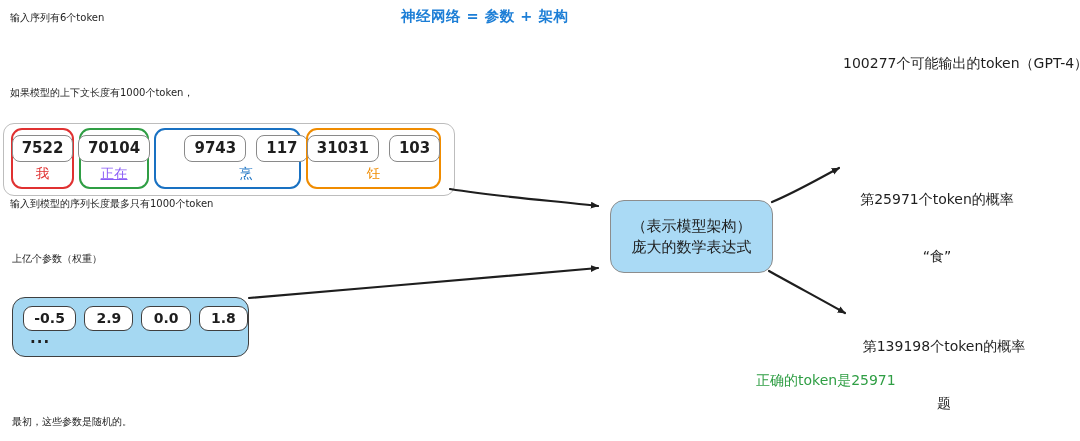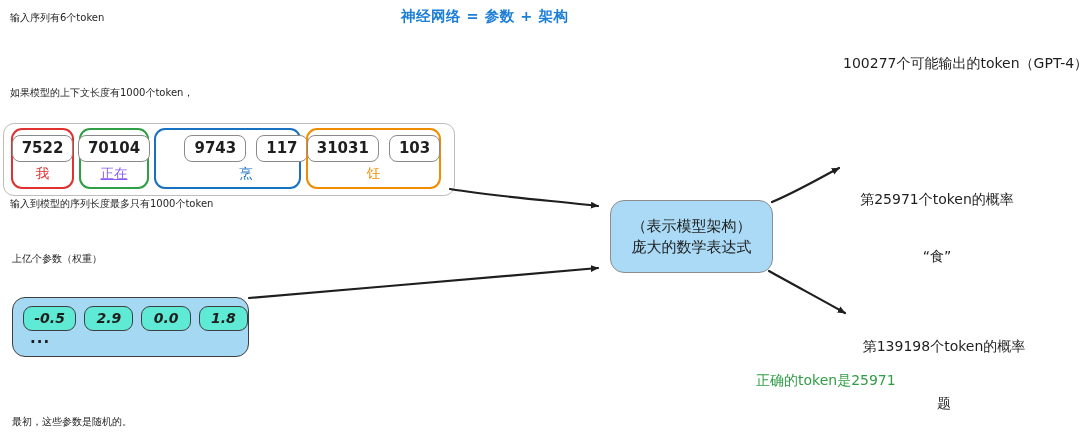--- a/index.html
+++ b/index.html
@@ -23,22 +23,22 @@
   .trow{display:flex;gap:10px;margin-top:5px;justify-content:center;align-items:center;}
   .numbox{background:#fff;border:1.5px solid #8a8a8a;border-radius:8px;
     padding:3px 9px;font-size:15px;font-weight:600;line-height:19px;text-align:center;min-width:30px;}
   .tlabel{margin-top:3px;font-size:13.5px;line-height:16px;}
   .t-red{color:#e03131;} .t-green{color:#8b5cf6;text-decoration:underline;} .t-blue{color:#1971c2;} .t-orange{color:#f08c00;}
 
   
   .param-box{position:absolute;left:12px;top:297px;width:237px;height:60px;box-sizing:border-box;
     background:#a5d8f2;border:1.6px solid #3f3f3f;border-radius:13px;}
   .param-row{display:flex;gap:8px;margin:8px 0 0 10px;}
-  .pbox{background:#5eead4;border:1.5px solid #3f3f3f;border-radius:9px;
-    padding:2px 0;width:48px;text-align:center;font-size:14px;font-weight:600;line-height:19px;font-style:italic;}
+  .pbox{background:#ffffff;border:1.5px solid #3f3f3f;border-radius:9px;
+    padding:2px 0;width:48px;text-align:center;font-size:14px;font-weight:600;line-height:19px;}
   .p-ellipsis{margin:1px 0 0 17px;font-size:15px;font-weight:bold;letter-spacing:1px;line-height:12px;}
 
   
   .model-box{position:absolute;left:610px;top:200px;width:163px;height:73px;box-sizing:border-box;
     background:#aadaf5;border:1.6px solid #8d8d8d;border-radius:14px;
     display:flex;flex-direction:column;align-items:center;justify-content:center;
     font-size:15px;line-height:21px;text-align:center;}
 
   
   .prob-block{position:absolute;font-size:14px;line-height:19px;text-align:center;white-space:pre;}

